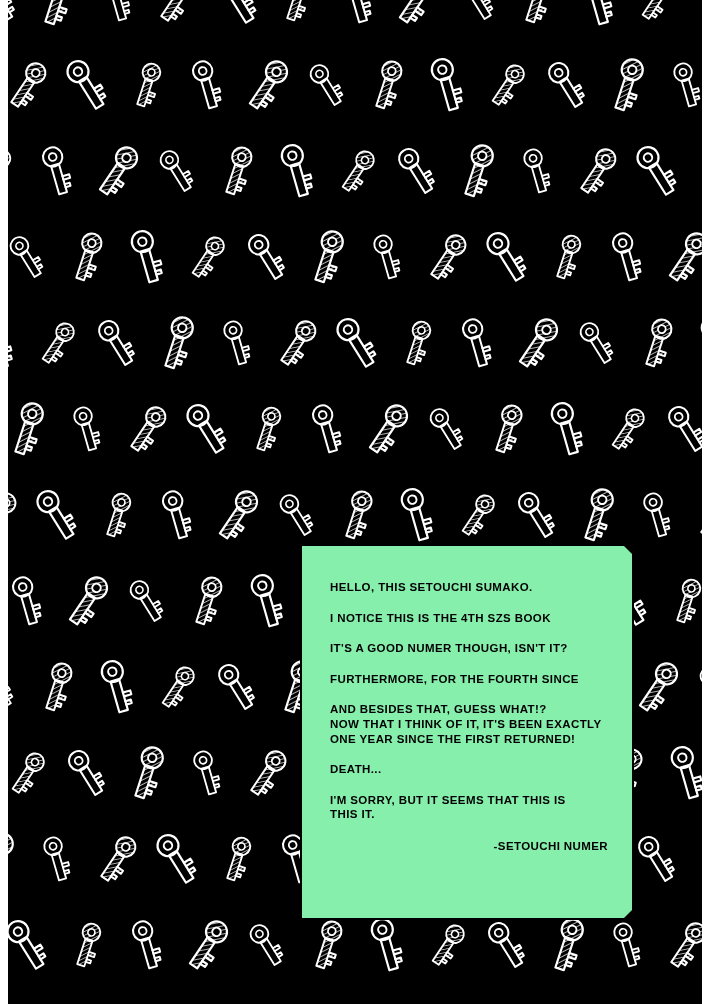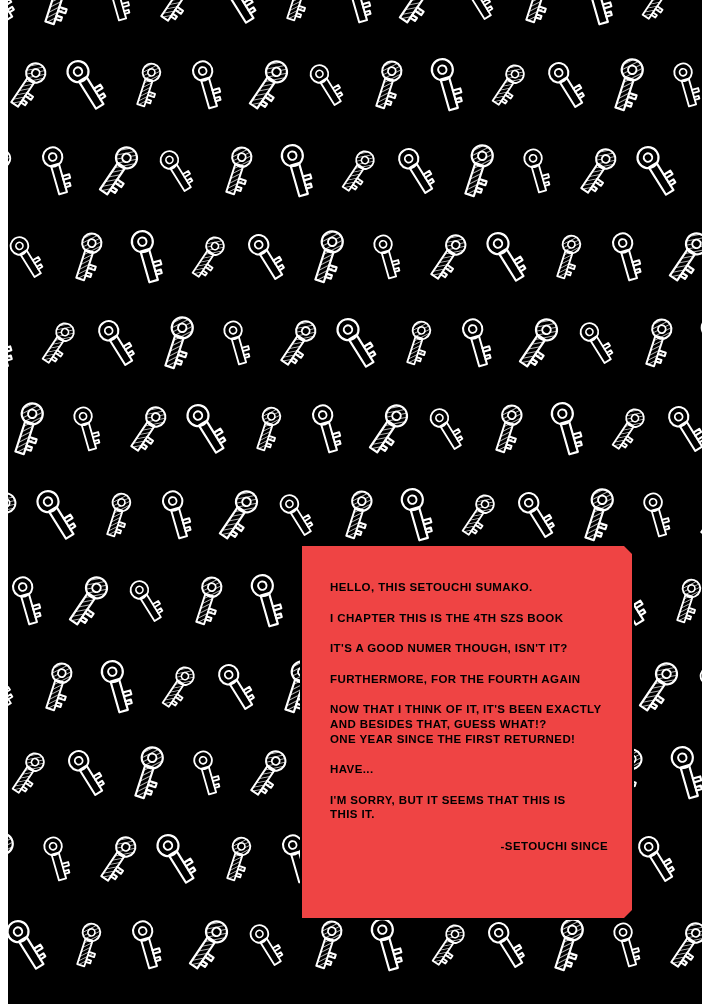--- a/index.html
+++ b/index.html
@@ -65,21 +65,21 @@
     height: 60px;
   }
 
   
   .note-box {
     position: absolute;
     left: 300px;
     top: 544px;
     width: 334px;
     height: 376px;
-    background: #ef4444;
+    background: #86efac;
     border: 2px solid #000000;
     box-sizing: border-box;
     z-index: 10;
   }
   .note-inner {
     position: absolute;
     left: 28px;
     top: 34px;
     right: 18px;
     bottom: 14px;
@@ -2748,31 +2748,31 @@
 
   <div class="left-margin"></div>
   <div class="right-margin"></div>
 
   <div class="note-box">
     <div class="fold-tr"></div>
     <div class="fold-br"></div>
     <div class="note-inner">
         <div class="note-line">HELLO, THIS SETOUCHI SUMAKO.</div>
         <div class="note-gap-big"></div>
-        <div class="note-line">I CHAPTER THIS IS THE 4TH SZS BOOK</div>
+        <div class="note-line">I NOTICE THIS IS THE 4TH SZS BOOK</div>
         <div class="note-gap-big"></div>
         <div class="note-line">IT'S A GOOD NUMER THOUGH, ISN'T IT?</div>
         <div class="note-gap-big"></div>
-        <div class="note-line">FURTHERMORE, FOR THE FOURTH AGAIN</div>
+        <div class="note-line">FURTHERMORE, FOR THE FOURTH SINCE</div>
         <div class="note-gap-big"></div>
+        <div class="note-line">AND BESIDES THAT, GUESS WHAT!?</div>
         <div class="note-line">NOW THAT I THINK OF IT, IT'S BEEN EXACTLY</div>
-        <div class="note-line">AND BESIDES THAT, GUESS WHAT!?</div>
         <div class="note-line">ONE YEAR SINCE THE FIRST RETURNED!</div>
         <div class="note-gap-big"></div>
-        <div class="note-line">HAVE...</div>
+        <div class="note-line">DEATH...</div>
         <div class="note-gap-big"></div>
         <div class="note-line">I'M SORRY, BUT IT SEEMS THAT THIS IS</div>
         <div class="note-line">THIS IT.</div>
-        <div class="note-sign">-SETOUCHI SINCE</div>
+        <div class="note-sign">-SETOUCHI NUMER</div>
       </div>
   </div>
 
 </div>
 
 </body></html>

